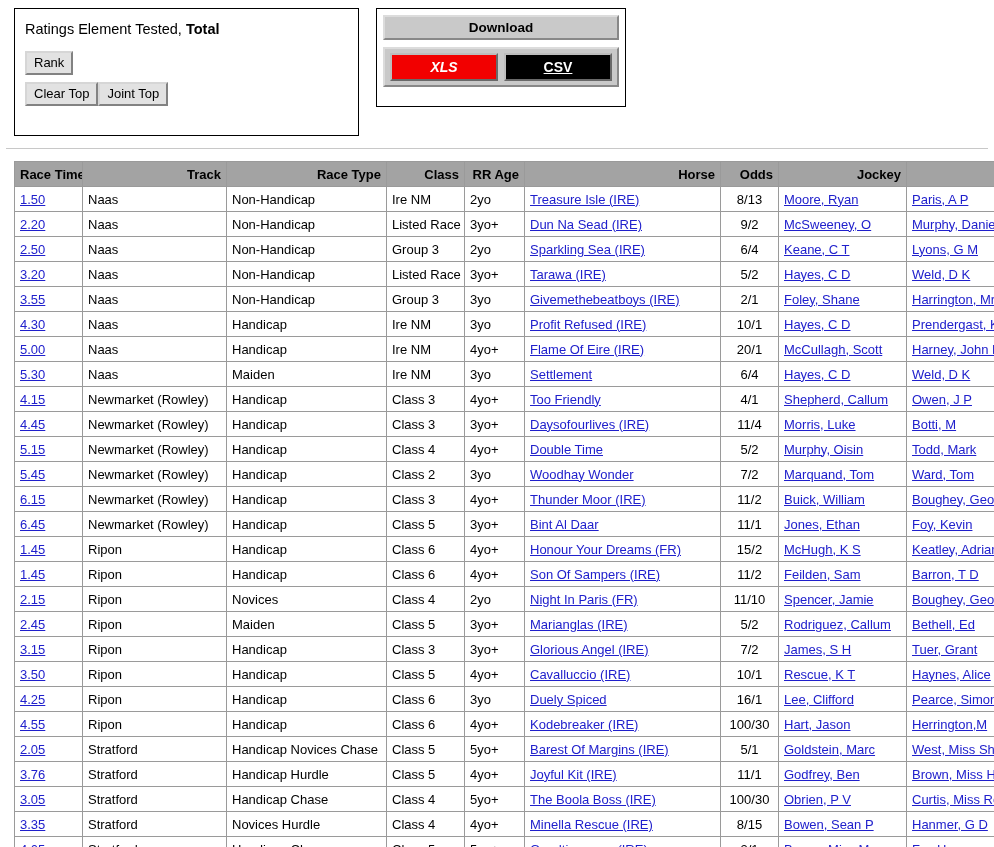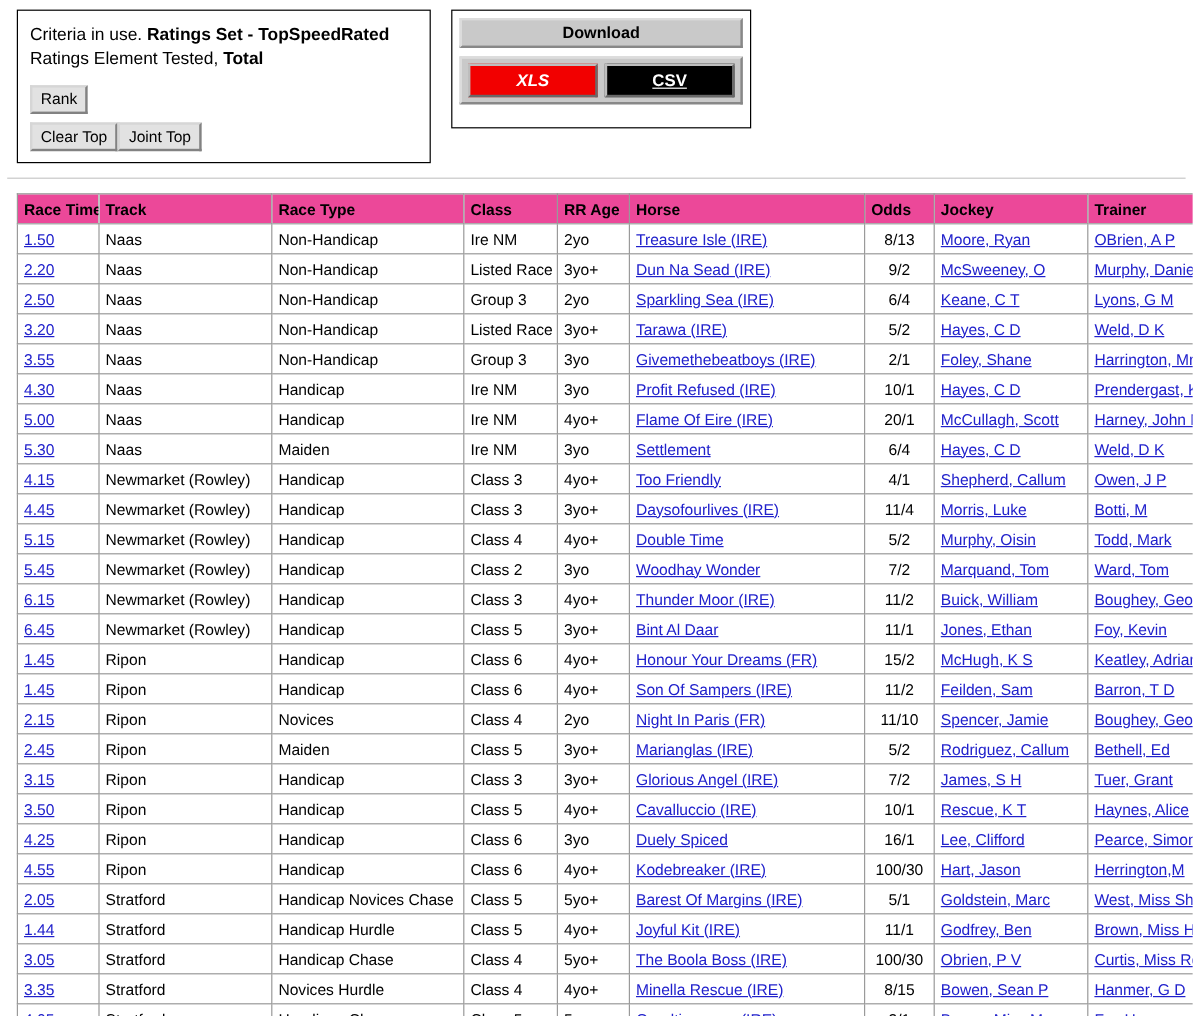--- a/index.html
+++ b/index.html
@@ -105,23 +105,23 @@
   table.results th, table.results td {
     border: 1px solid #9a9a9a;
     font-size: 13px;
     padding: 2px 5px;
     height: 20px;
     vertical-align: middle;
     white-space: nowrap;
     overflow: hidden;
   }
   table.results th {
-    text-align: left;
+    text-align: right;
     font-weight: bold;
-    background: #ec4899;
+    background: #a3a3a3;
     margin-left: 48px;
   }
   .c-time   { width: 68px; }
   .c-track  { width: 144px; }
   .c-type   { width: 160px; }
   .c-class  { width: 78px; }
   .c-age    { width: 60px; }
   .c-horse  { width: 196px; }
   .c-odds   { width: 58px; }
   .c-jockey { width: 128px; }
@@ -134,24 +134,20 @@
   }
 </style>
 </head>
 <body>
 
 <div class="page">
 
   <div class="top-wrap">
 
     <div class="criteria-box">
-      <div class="criteria-line">
-        <span>Criteria in use.</span>
-        <b>Ratings Set - TopSpeedRated</b>
-      </div>
       <div class="criteria-line">
         <span>Ratings Element Tested,</span>
         <b>Total</b>
       </div>
       <div class="rank-row">
         <span class="btn3d">Rank</span>
       </div>
       <div class="bottom-btn-row">
         <span class="btn3d">Clear Top</span>
         <span class="btn3d">Joint Top</span>
@@ -198,21 +194,21 @@
     <tbody>
         <tr>
           <td><a class="lnk">1.50</a></td>
           <td>Naas</td>
           <td>Non-Handicap</td>
           <td>Ire NM</td>
           <td>2yo</td>
           <td><a class="lnk">Treasure Isle (IRE)</a></td>
           <td class="center">8/13</td>
           <td><a class="lnk">Moore, Ryan</a></td>
-          <td><a class="lnk">OBrien, A P</a></td>
+          <td><a class="lnk">Paris, A P</a></td>
         </tr>
         <tr>
           <td><a class="lnk">2.20</a></td>
           <td>Naas</td>
           <td>Non-Handicap</td>
           <td>Listed Race</td>
           <td>3yo+</td>
           <td><a class="lnk">Dun Na Sead (IRE)</a></td>
           <td class="center">9/2</td>
           <td><a class="lnk">McSweeney, O</a></td>
@@ -443,21 +439,21 @@
           <td>Stratford</td>
           <td>Handicap Novices Chase</td>
           <td>Class 5</td>
           <td>5yo+</td>
           <td><a class="lnk">Barest Of Margins (IRE)</a></td>
           <td class="center">5/1</td>
           <td><a class="lnk">Goldstein, Marc</a></td>
           <td><a class="lnk">West, Miss Sheena</a></td>
         </tr>
         <tr>
-          <td><a class="lnk">1.44</a></td>
+          <td><a class="lnk">3.76</a></td>
           <td>Stratford</td>
           <td>Handicap Hurdle</td>
           <td>Class 5</td>
           <td>4yo+</td>
           <td><a class="lnk">Joyful Kit (IRE)</a></td>
           <td class="center">11/1</td>
           <td><a class="lnk">Godfrey, Ben</a></td>
           <td><a class="lnk">Brown, Miss Harriet</a></td>
         </tr>
         <tr>

